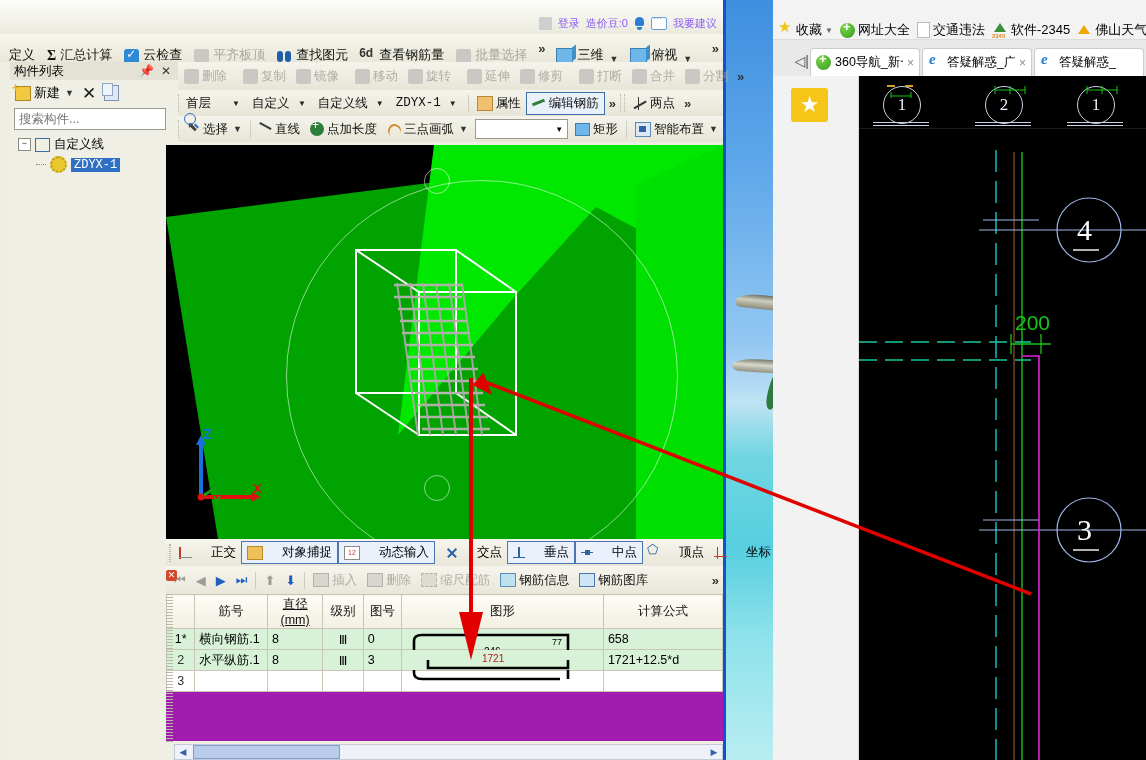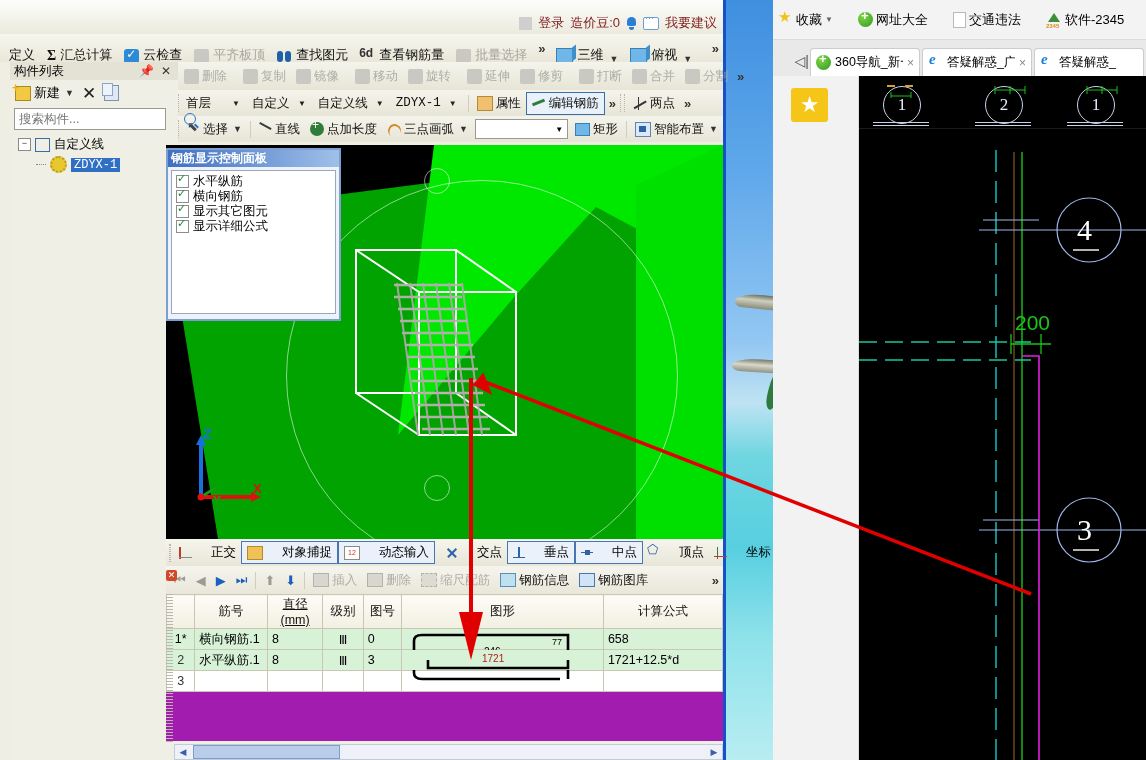--- a/index.html
+++ b/index.html
@@ -21,21 +21,21 @@
     border-radius:40% 10% 40% 10%/60% 40% 60% 40%;transform:rotate(4deg);}
   #wall-leaf{left:768px;top:372px;width:10px;height:38px;background:#2f7a3f;
     border-radius:60% 40% 50% 50%/70% 60% 40% 30%;transform:rotate(10deg);}
 
   
   #app{left:0;top:0;width:726px;height:760px;background:#efeee2;
     border-right:3px solid #1551c8;box-sizing:border-box;}
   #app-topband{left:0;top:0;width:723px;height:34px;
     background:linear-gradient(to bottom,#fdfdfb,#eceade);}
   #app-account{right:6px;top:12px;height:22px;display:flex;align-items:center;gap:6px;
-    font-size:13px;color:#7f1d1d;white-space:nowrap;}
+    font-size:11px;color:#8b5cf6;white-space:nowrap;}
   .acct-sep{width:13px;height:13px;background:#cfcfcf;display:inline-block;}
   .bell{width:11px;height:13px;position:relative;display:inline-block;}
   .bell:before{content:"";position:absolute;left:1px;top:0;width:9px;height:9px;
     background:#2a7fd4;border-radius:50% 50% 20% 20%;}
   .bell:after{content:"";position:absolute;left:3px;bottom:0;width:5px;height:3px;
     background:#2a7fd4;border-radius:0 0 3px 3px;}
   .msgicon{width:14px;height:11px;border:1.4px solid #6aa0d8;border-radius:2px;
     display:inline-block;position:relative;background:#fff;}
   .msgicon:after{content:"···";position:absolute;left:1px;top:-5px;font-size:9px;color:#6aa0d8;letter-spacing:0px;}
 
@@ -253,21 +253,21 @@
   #hsb .sbtn{width:16px;height:14px;display:flex;align-items:center;justify-content:center;
     color:#3a5fa8;font-size:9px;}
   #hsb .sthumb{width:145px;height:12px;background:#b9cdeb;border:1px solid #7d9ecb;margin-left:2px;}
   #hsb .sspacer{flex:1;}
   #vgrip{left:166px;top:594px;width:7px;height:150px;
     background:repeating-linear-gradient(to bottom,#b9b7ac 0 1px,transparent 1px 3px);}
 
   
   #browser{left:773px;top:0;width:373px;height:760px;background:#f7f7f7;}
   #bm-bar{left:0;top:0;width:373px;height:40px;background:#f3f3f3;
-    display:flex;align-items:center;gap:25px;padding-left:6px;box-sizing:border-box;font-size:13px;
+    display:flex;align-items:flex-end;gap:7px;padding-left:6px;box-sizing:border-box;font-size:13px;
     white-space:nowrap;border-bottom:1px solid #dcdcdc;}
   .bmi{display:flex;align-items:center;gap:3px;}
   .star{width:14px;height:14px;display:inline-block;position:relative;}
   .star:after{content:"★";position:absolute;left:-1px;top:-5px;color:#f0c419;font-size:15px;}
   .g360{width:15px;height:15px;border-radius:50%;background:radial-gradient(circle at 35% 30%,#7fd44a,#2f9a1e);
     display:inline-block;position:relative;}
   .g360:after{content:"+";position:absolute;left:3px;top:-4px;color:#fff;font-size:13px;font-weight:bold;}
   .pageico{width:11px;height:14px;border:1px solid #b9b9b9;background:#fff;display:inline-block;}
   .ico2345{width:16px;height:14px;display:inline-block;position:relative;}
   .ico2345:before{content:"";position:absolute;left:2px;top:0;border-left:6px solid transparent;
@@ -572,43 +572,20 @@
       <text x="12" y="14" fill="#1a6fe0" font-size="14" font-weight="bold" font-family="Liberation Sans">Z</text>
       <line x1="10" y1="72" x2="62" y2="72" stroke="#e01010" stroke-width="4"></line>
       <polygon points="70,72 60,67 60,77" fill="#e01010"></polygon>
       <text x="62" y="68" fill="#e01010" font-size="13" font-weight="bold" font-family="Liberation Sans">X</text>
       <line x1="10" y1="72" x2="26" y2="62" stroke="#12a012" stroke-width="3"></line>
       <text x="22" y="80" fill="#12a012" font-size="12" font-weight="bold" font-family="Liberation Sans">Y</text>
       <circle cx="10" cy="72" r="3.5" fill="#e01010"></circle>
     </svg>
   </div>
 
-  <div class="abs" id="rdp">
-    <div id="rdp-title">
-      <span>钢筋显示控制面板</span>
-    </div>
-    <div id="rdp-body">
-      <label class="cbrow">
-        <span class="cbx"></span>
-        <span>水平纵筋</span>
-      </label>
-      <label class="cbrow">
-        <span class="cbx"></span>
-        <span>横向钢筋</span>
-      </label>
-      <label class="cbrow">
-        <span class="cbx"></span>
-        <span>显示其它图元</span>
-      </label>
-      <label class="cbrow">
-        <span class="cbx"></span>
-        <span>显示详细公式</span>
-      </label>
-    </div>
-  </div>
 
   <div class="abs" id="status-row">
     <span class="grip"></span>
     <span class="st">
         <span class="ico-ortho"></span>
         <span>正交</span>
       </span>
     <span class="st box">
         <span class="ico-snap"></span>
         <span>对象捕捉</span>

